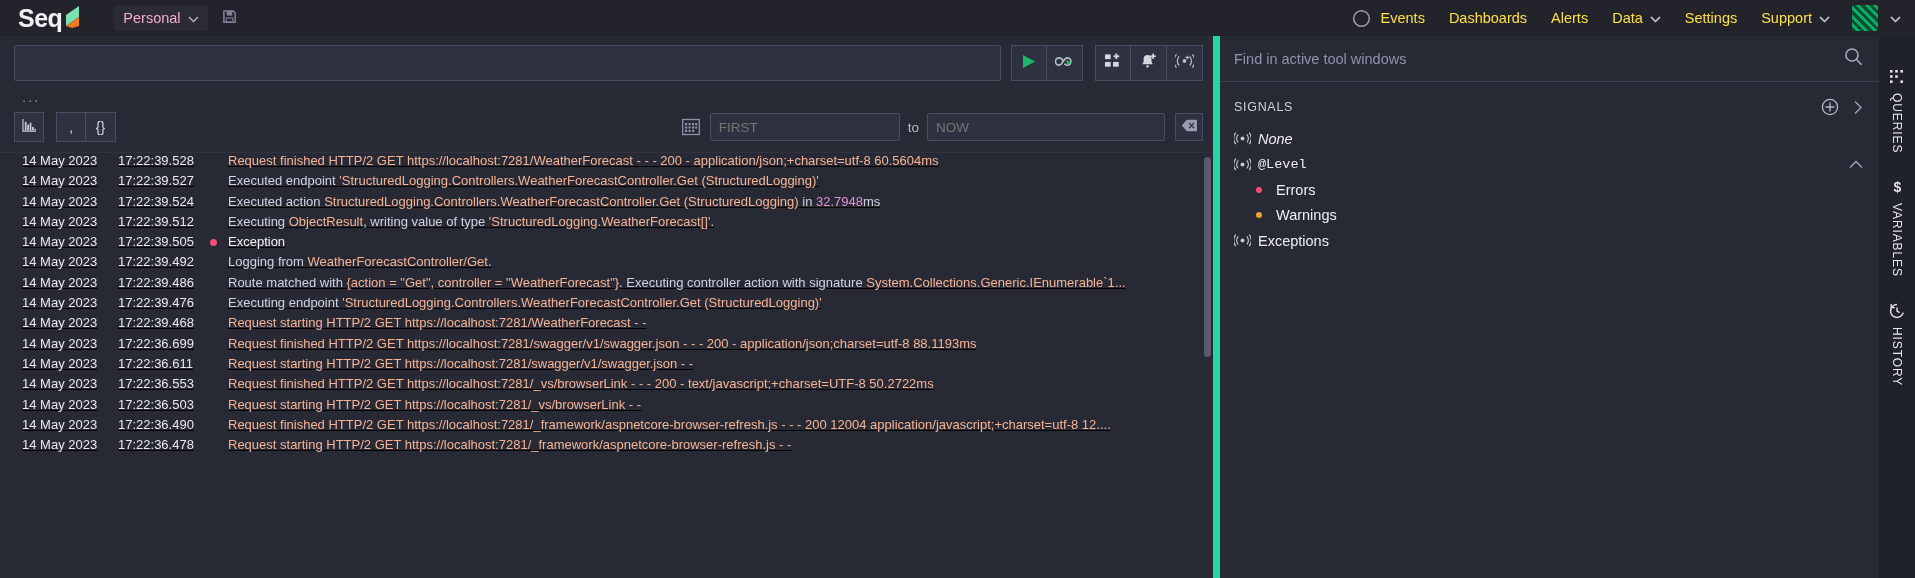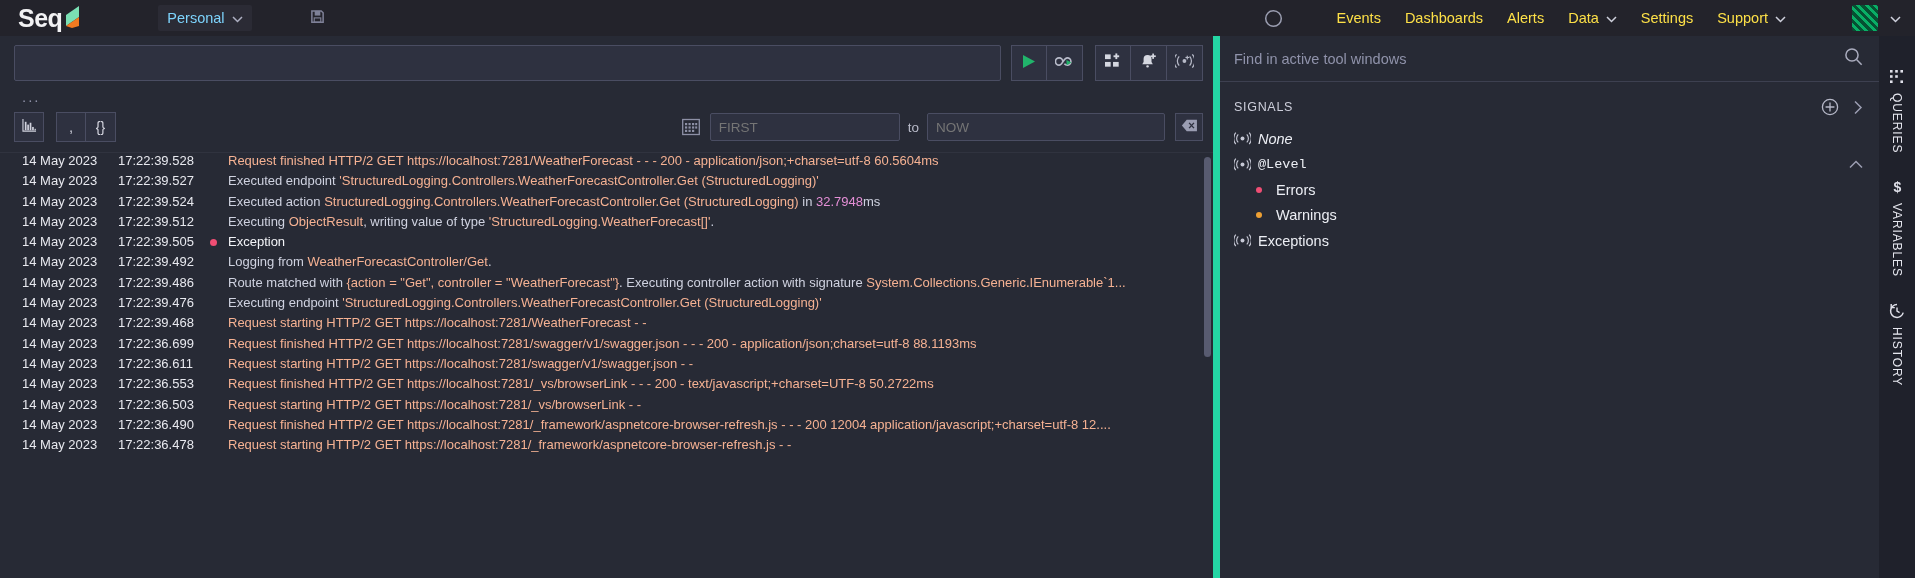--- a/index.html
+++ b/index.html
@@ -10,34 +10,34 @@
     overflow: hidden;
   }
   body { position: relative; }
 
   
   .topnav {
     height: 36px; width: 100%;
     background: #23232b;
     display: flex; align-items: center;
     padding: 0 14px 0 18px;
-    position: relative; z-index: 20; gap: 44px;
+    position: relative; z-index: 20;
   }
   .brand { display: flex; align-items: flex-start; }
   .brand-text {
     color: #f2f2f4; font-size: 25px; font-weight: bold;
     letter-spacing: -0.5px; line-height: 26px;
   }
   .brand-mark { margin-left: 4px; margin-top: 1px; }
   .env-select {
     margin-left: 34px; height: 26px; display: flex; align-items: center;
     padding: 0 9px; border-radius: 2px; background: #2b2b35;
     cursor: pointer;
   }
-  .env-select-label { color: #7dd3fc; font-size: 14.5px; }
+  .env-select-label { color: #f9a8d4; font-size: 14.5px; }
   .chev { margin-left: 7px; display: inline-block; }
   .save-icon { margin-left: 14px; opacity: .85; cursor: pointer; }
   .nav-spacer { flex: 1; }
   .nav-links { display: flex; align-items: center; gap: 24px; }
   .nav-link {
     color: #fde047; font-size: 14.5px; text-decoration: none;
     display: flex; align-items: center; cursor: pointer; white-space: nowrap;
   }
   .moon-icon { margin-right: 10px; cursor: pointer; display: flex; }
   .avatar-wrap { display: flex; align-items: center; margin-left: 22px; cursor: pointer; }
@@ -106,21 +106,21 @@
   .range-to-label { color: #b9bbc9; font-size: 13.5px; margin: 0 8px; }
   .clear-btn {
     margin-left: 10px; width: 28px; height: 28px;
     background: #2e3140; border: 1px solid #4a4d62;
     display: flex; align-items: center; justify-content: center; cursor: pointer;
   }
 
   
   .events {
     margin-top: 10px; flex: 1; overflow: hidden;
-    border-top: 1px solid #30333f; position: relative;
+    border-top: 1px solid #30333f; position: relative; text-decoration: underline;
   }
   .event-row {
     display: flex; align-items: baseline; height: 20.3px;
     padding: 0 6px 0 22px; cursor: pointer; white-space: nowrap;
   }
   .ev-date { color: #e8e9ef; font-size: 13px; width: 96px; flex: none; }
   .ev-time { color: #e8e9ef; font-size: 13px; width: 92px; flex: none; }
   .ev-dot { width: 18px; flex: none; display: flex; align-items: center; }
   .ev-dot i {
     width: 7px; height: 7px; border-radius: 50%;

